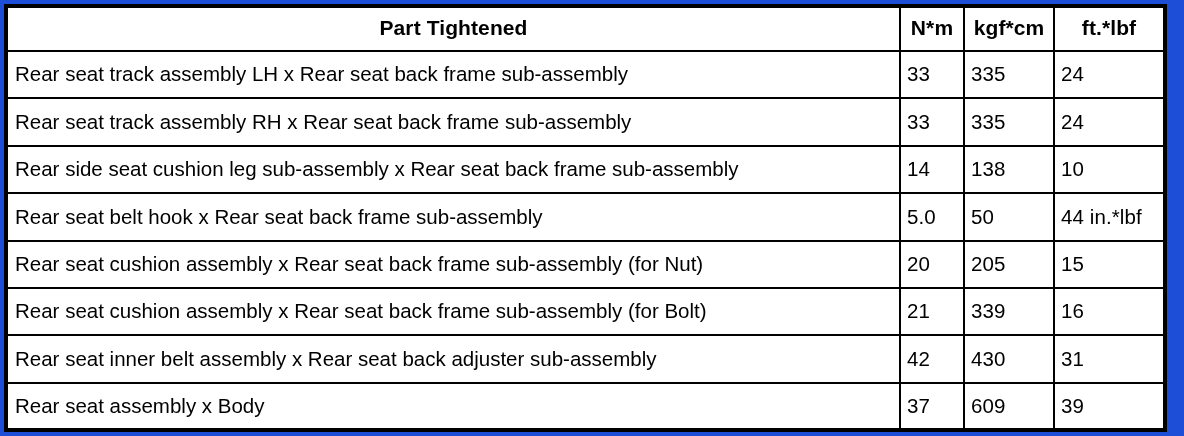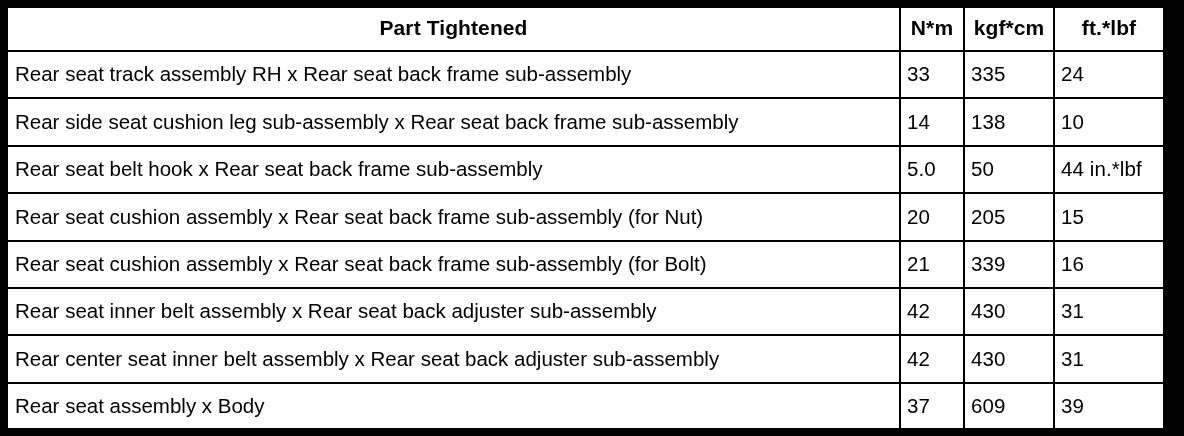--- a/index.html
+++ b/index.html
@@ -12,21 +12,21 @@
     height: 436px;
     font-family: "Liberation Sans", sans-serif;
     color: #000000;
     overflow: hidden;
   }
 
   .sheet {
     width: 1184px;
     height: 436px;
     position: relative;
-    background: #000000;
+    background: #1d4ed8;
     box-sizing: border-box;
     padding: 4px 20px 4px 4px;
   }
 
   table.torque-table {
     border-collapse: collapse;
     table-layout: fixed;
     width: 1159px;
     height: 428px;
     background: #ffffff;
@@ -87,20 +87,26 @@
     <thead>
       <tr>
         <th class="th-part">Part Tightened</th>
         <th class="th-nm">N*m</th>
         <th class="th-kgfcm">kgf*cm</th>
         <th class="th-ftlbf">ft.*lbf</th>
       </tr>
     </thead>
     <tbody id="table-body">
         <tr>
+          <td class="cell-part">Rear seat track assembly LH x Rear seat back frame sub-assembly</td>
+          <td class="cell-nm num">33</td>
+          <td class="cell-kgfcm num">335</td>
+          <td class="cell-ftlbf num">24</td>
+        </tr>
+        <tr>
           <td class="cell-part">Rear seat track assembly RH x Rear seat back frame sub-assembly</td>
           <td class="cell-nm num">33</td>
           <td class="cell-kgfcm num">335</td>
           <td class="cell-ftlbf num">24</td>
         </tr>
         <tr>
           <td class="cell-part">Rear side seat cushion leg sub-assembly x Rear seat back frame sub-assembly</td>
           <td class="cell-nm num">14</td>
           <td class="cell-kgfcm num">138</td>
           <td class="cell-ftlbf num">10</td>
@@ -123,26 +129,20 @@
           <td class="cell-kgfcm num">339</td>
           <td class="cell-ftlbf num">16</td>
         </tr>
         <tr>
           <td class="cell-part">Rear seat inner belt assembly x Rear seat back adjuster sub-assembly</td>
           <td class="cell-nm num">42</td>
           <td class="cell-kgfcm num">430</td>
           <td class="cell-ftlbf num">31</td>
         </tr>
         <tr>
-          <td class="cell-part">Rear center seat inner belt assembly x Rear seat back adjuster sub-assembly</td>
-          <td class="cell-nm num">42</td>
-          <td class="cell-kgfcm num">430</td>
-          <td class="cell-ftlbf num">31</td>
-        </tr>
-        <tr>
           <td class="cell-part">Rear seat assembly x Body</td>
           <td class="cell-nm num">37</td>
           <td class="cell-kgfcm num">609</td>
           <td class="cell-ftlbf num">39</td>
         </tr>
       </tbody>
   </table>
 </div>
 
 </body></html>

